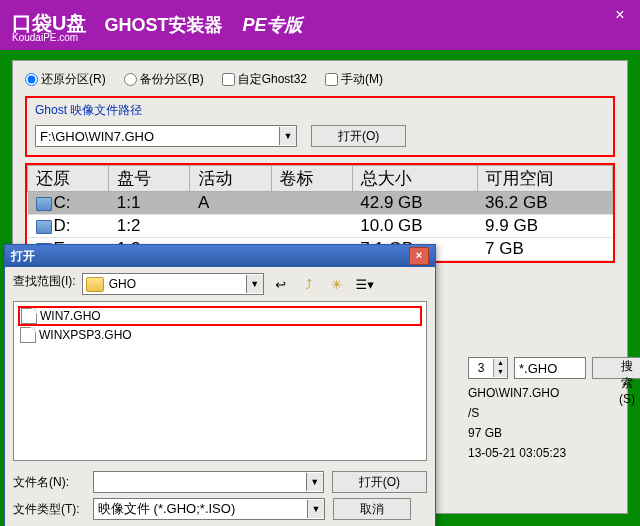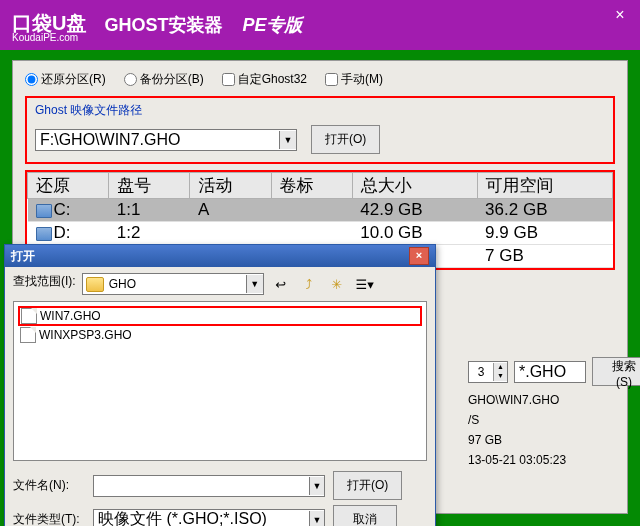--- a/index.html
+++ b/index.html
@@ -11,23 +11,23 @@
 .title3{color:#fff;font-size:18px;font-style:italic;margin-left:20px;font-weight:bold}
 .btn-close{position:absolute;right:8px;top:4px;width:24px;height:22px;color:#fff;font-size:16px;text-align:center;line-height:22px;font-family:Arial}
 .panel{position:absolute;left:12px;top:60px;right:12px;bottom:12px;background:#eceae5;border:1px solid #999;padding:10px 12px}
 .radios{display:flex;gap:18px;margin-bottom:8px}
 .radios label{display:flex;align-items:center;gap:3px}
 input[type=radio],input[type=checkbox]{margin:0}
 .group{border:2px solid red;padding:4px 8px 8px;margin-bottom:6px}
 .group-title{color:#0432b8;margin-bottom:6px}
 .path-row{display:flex;gap:14px;align-items:center}
 .combo{display:flex;align-items:center;border:1px solid #7a7a7a;background:#fff;height:20px;flex:1;max-width:260px}
-.combo input{border:0;flex:1;padding:0 4px;font-size:16px;outline:none;background:transparent}
+.combo input{border:0;flex:1;padding:0 4px;font-size:13px;outline:none;background:transparent}
 .combo .dd{width:16px;height:18px;border-left:1px solid #7a7a7a;background:#e8e8e8;display:flex;align-items:center;justify-content:center;font-size:9px}
-.winbtn{height:29px;min-width:64px;background:#e8e8e8;border:1px solid #888;font-size:12px;padding:0 13px;cursor:pointer}
+.winbtn{height:22px;min-width:64px;background:#e8e8e8;border:1px solid #888;font-size:12px;padding:0 26px;cursor:pointer}
 .grid{border:2px solid red}
 .grid table{width:100%;border-collapse:collapse;background:#fff;font-size:17px}
 .grid th{background:#e8e8e8;border:1px solid #b0b0b0;padding:1px 8px;font-weight:normal;text-align:left}
 .grid td{border-bottom:1px solid #e0e0e0;padding:1px 8px}
 .grid tr.sel td{background:#b8b8b8}
 .drive-ico{display:inline-block;width:14px;height:12px;background:linear-gradient(#8fb4e0,#5a8ecf);border:1px solid #3a6aa6;border-radius:1px;margin-right:2px;vertical-align:middle}
 
 .opendlg{position:absolute;left:4px;top:244px;width:430px;background:#eceae5;border:1px solid #2b5aa8;box-shadow:2px 2px 6px rgba(0,0,0,.3)}
 .dlg-title{background:linear-gradient(#4a7ad0,#2b5aa8);color:#fff;height:22px;display:flex;align-items:center;padding:0 6px;justify-content:space-between;font-weight:bold}
 .dlg-title .x{width:18px;height:16px;background:#e06050;border:1px solid #aa3a2a;color:#fff;font-size:11px;text-align:center;line-height:15px;font-family:Arial}

